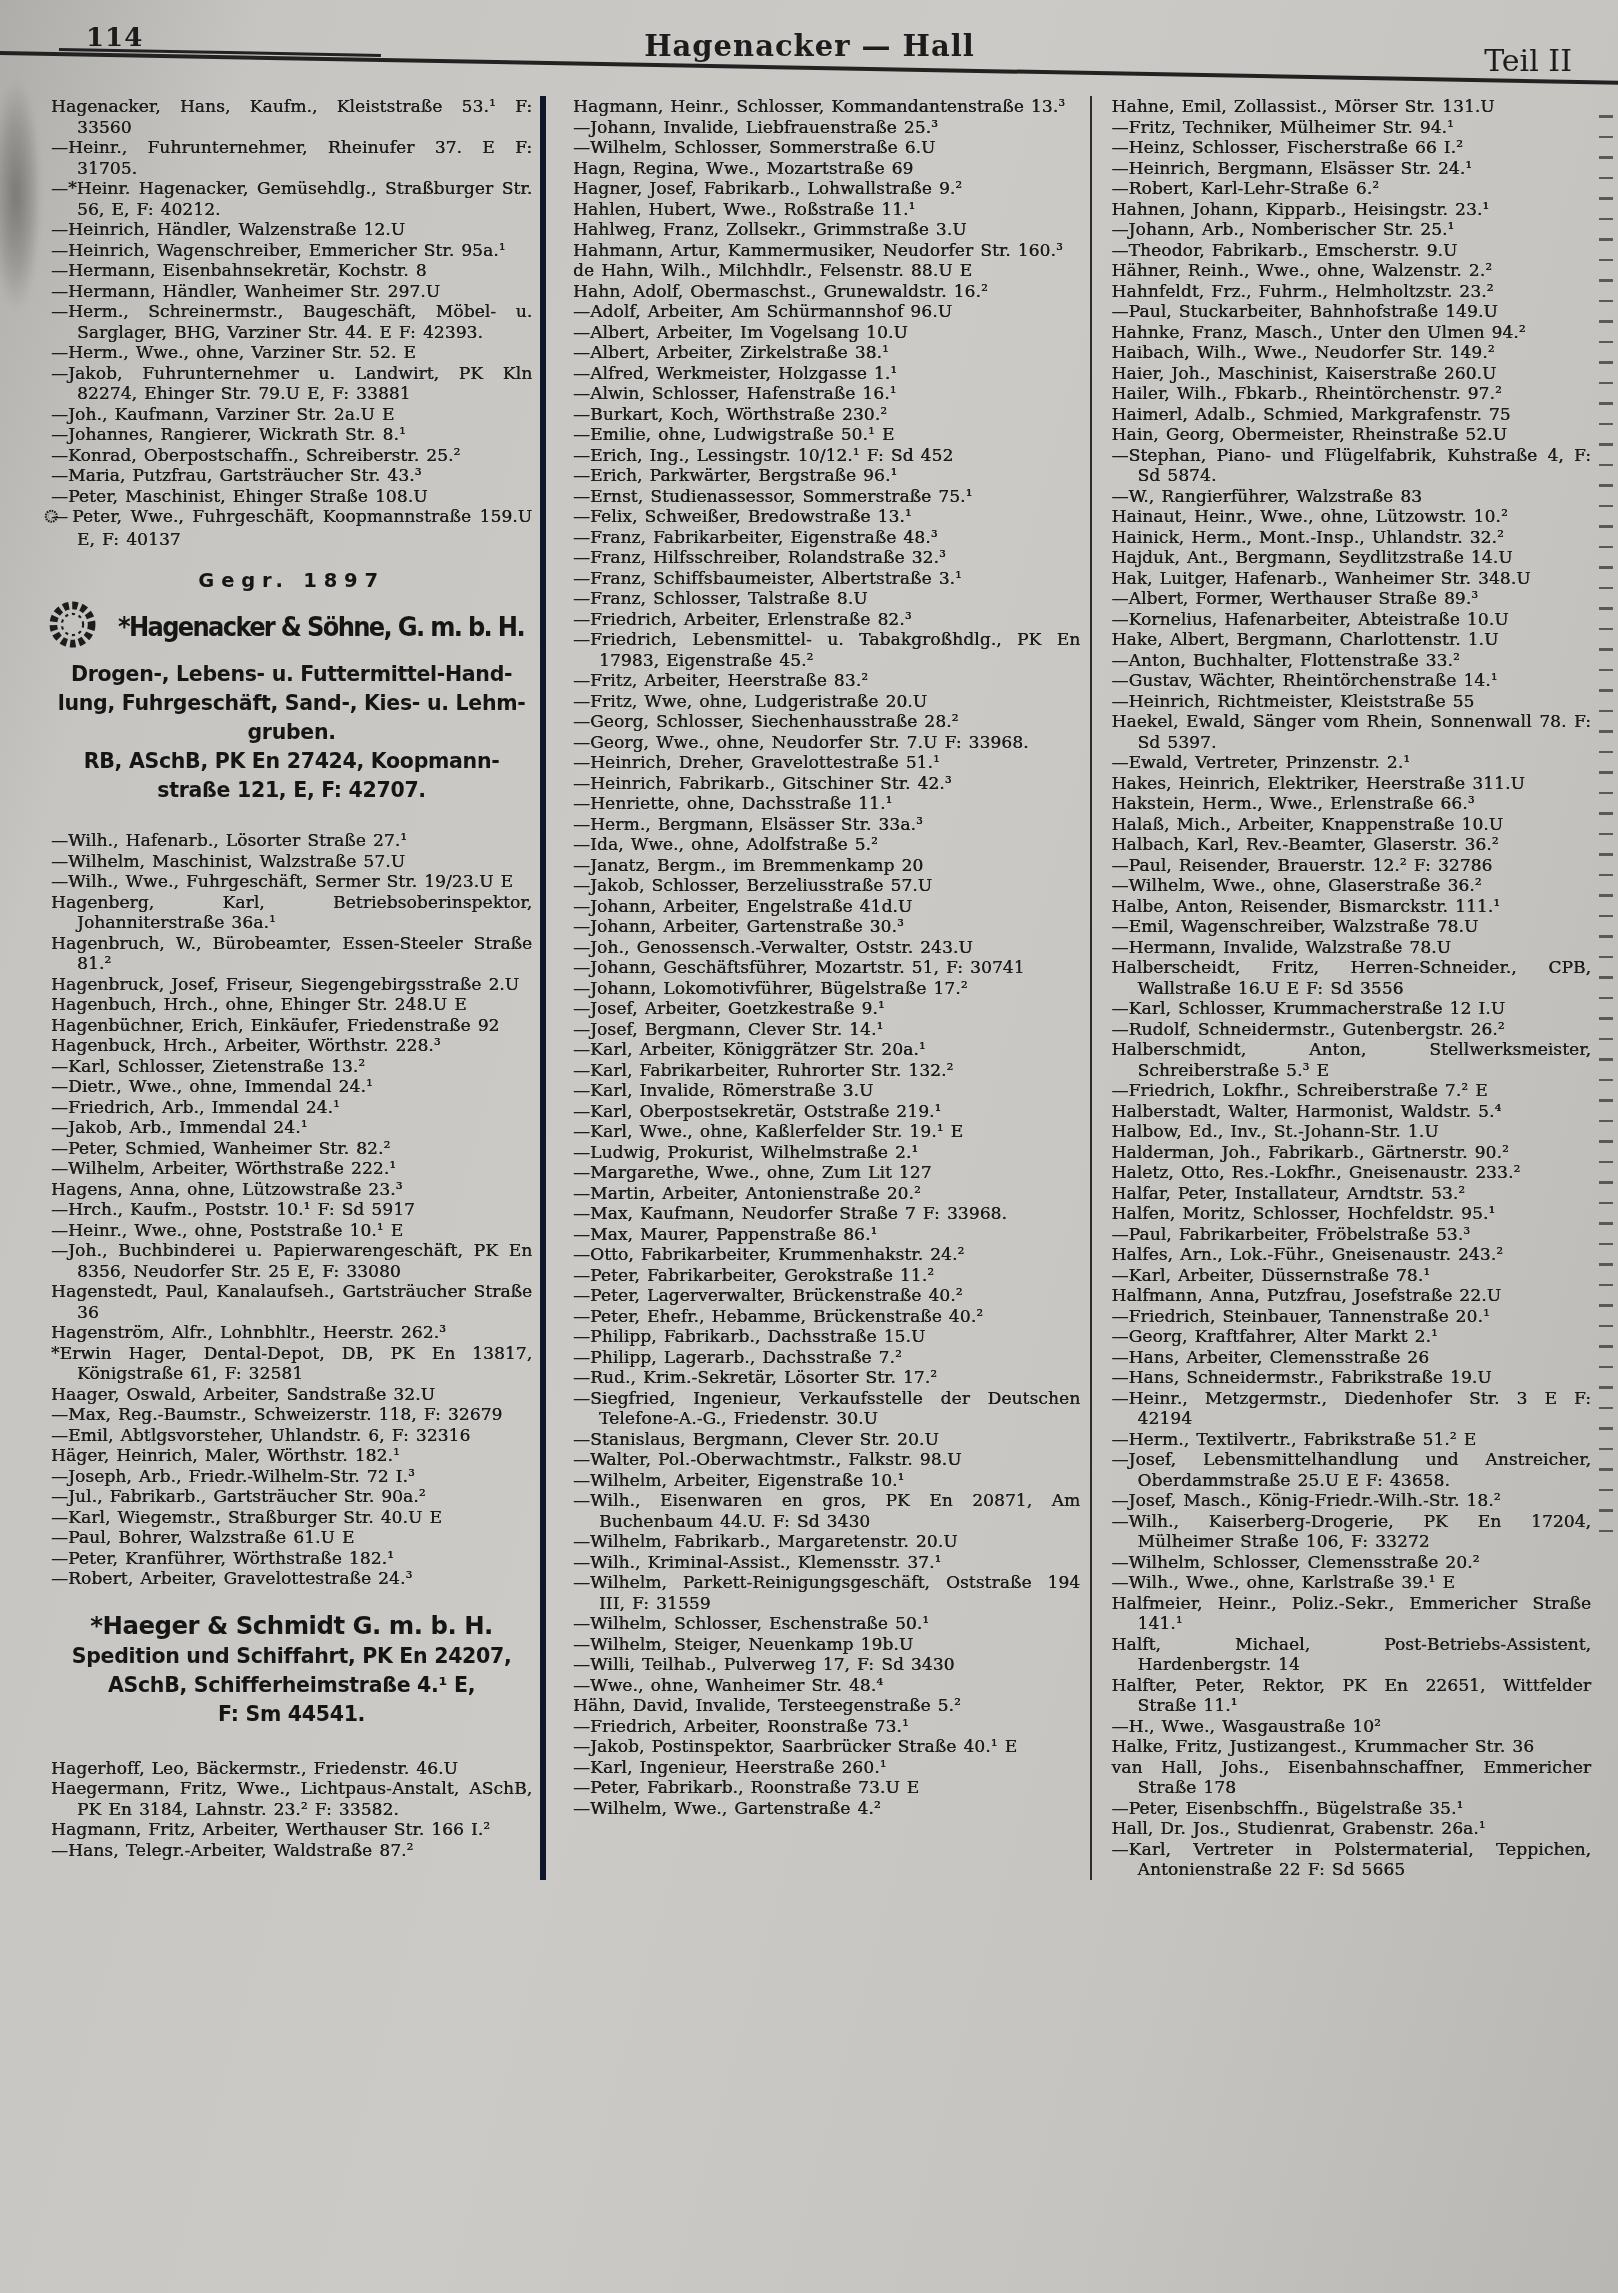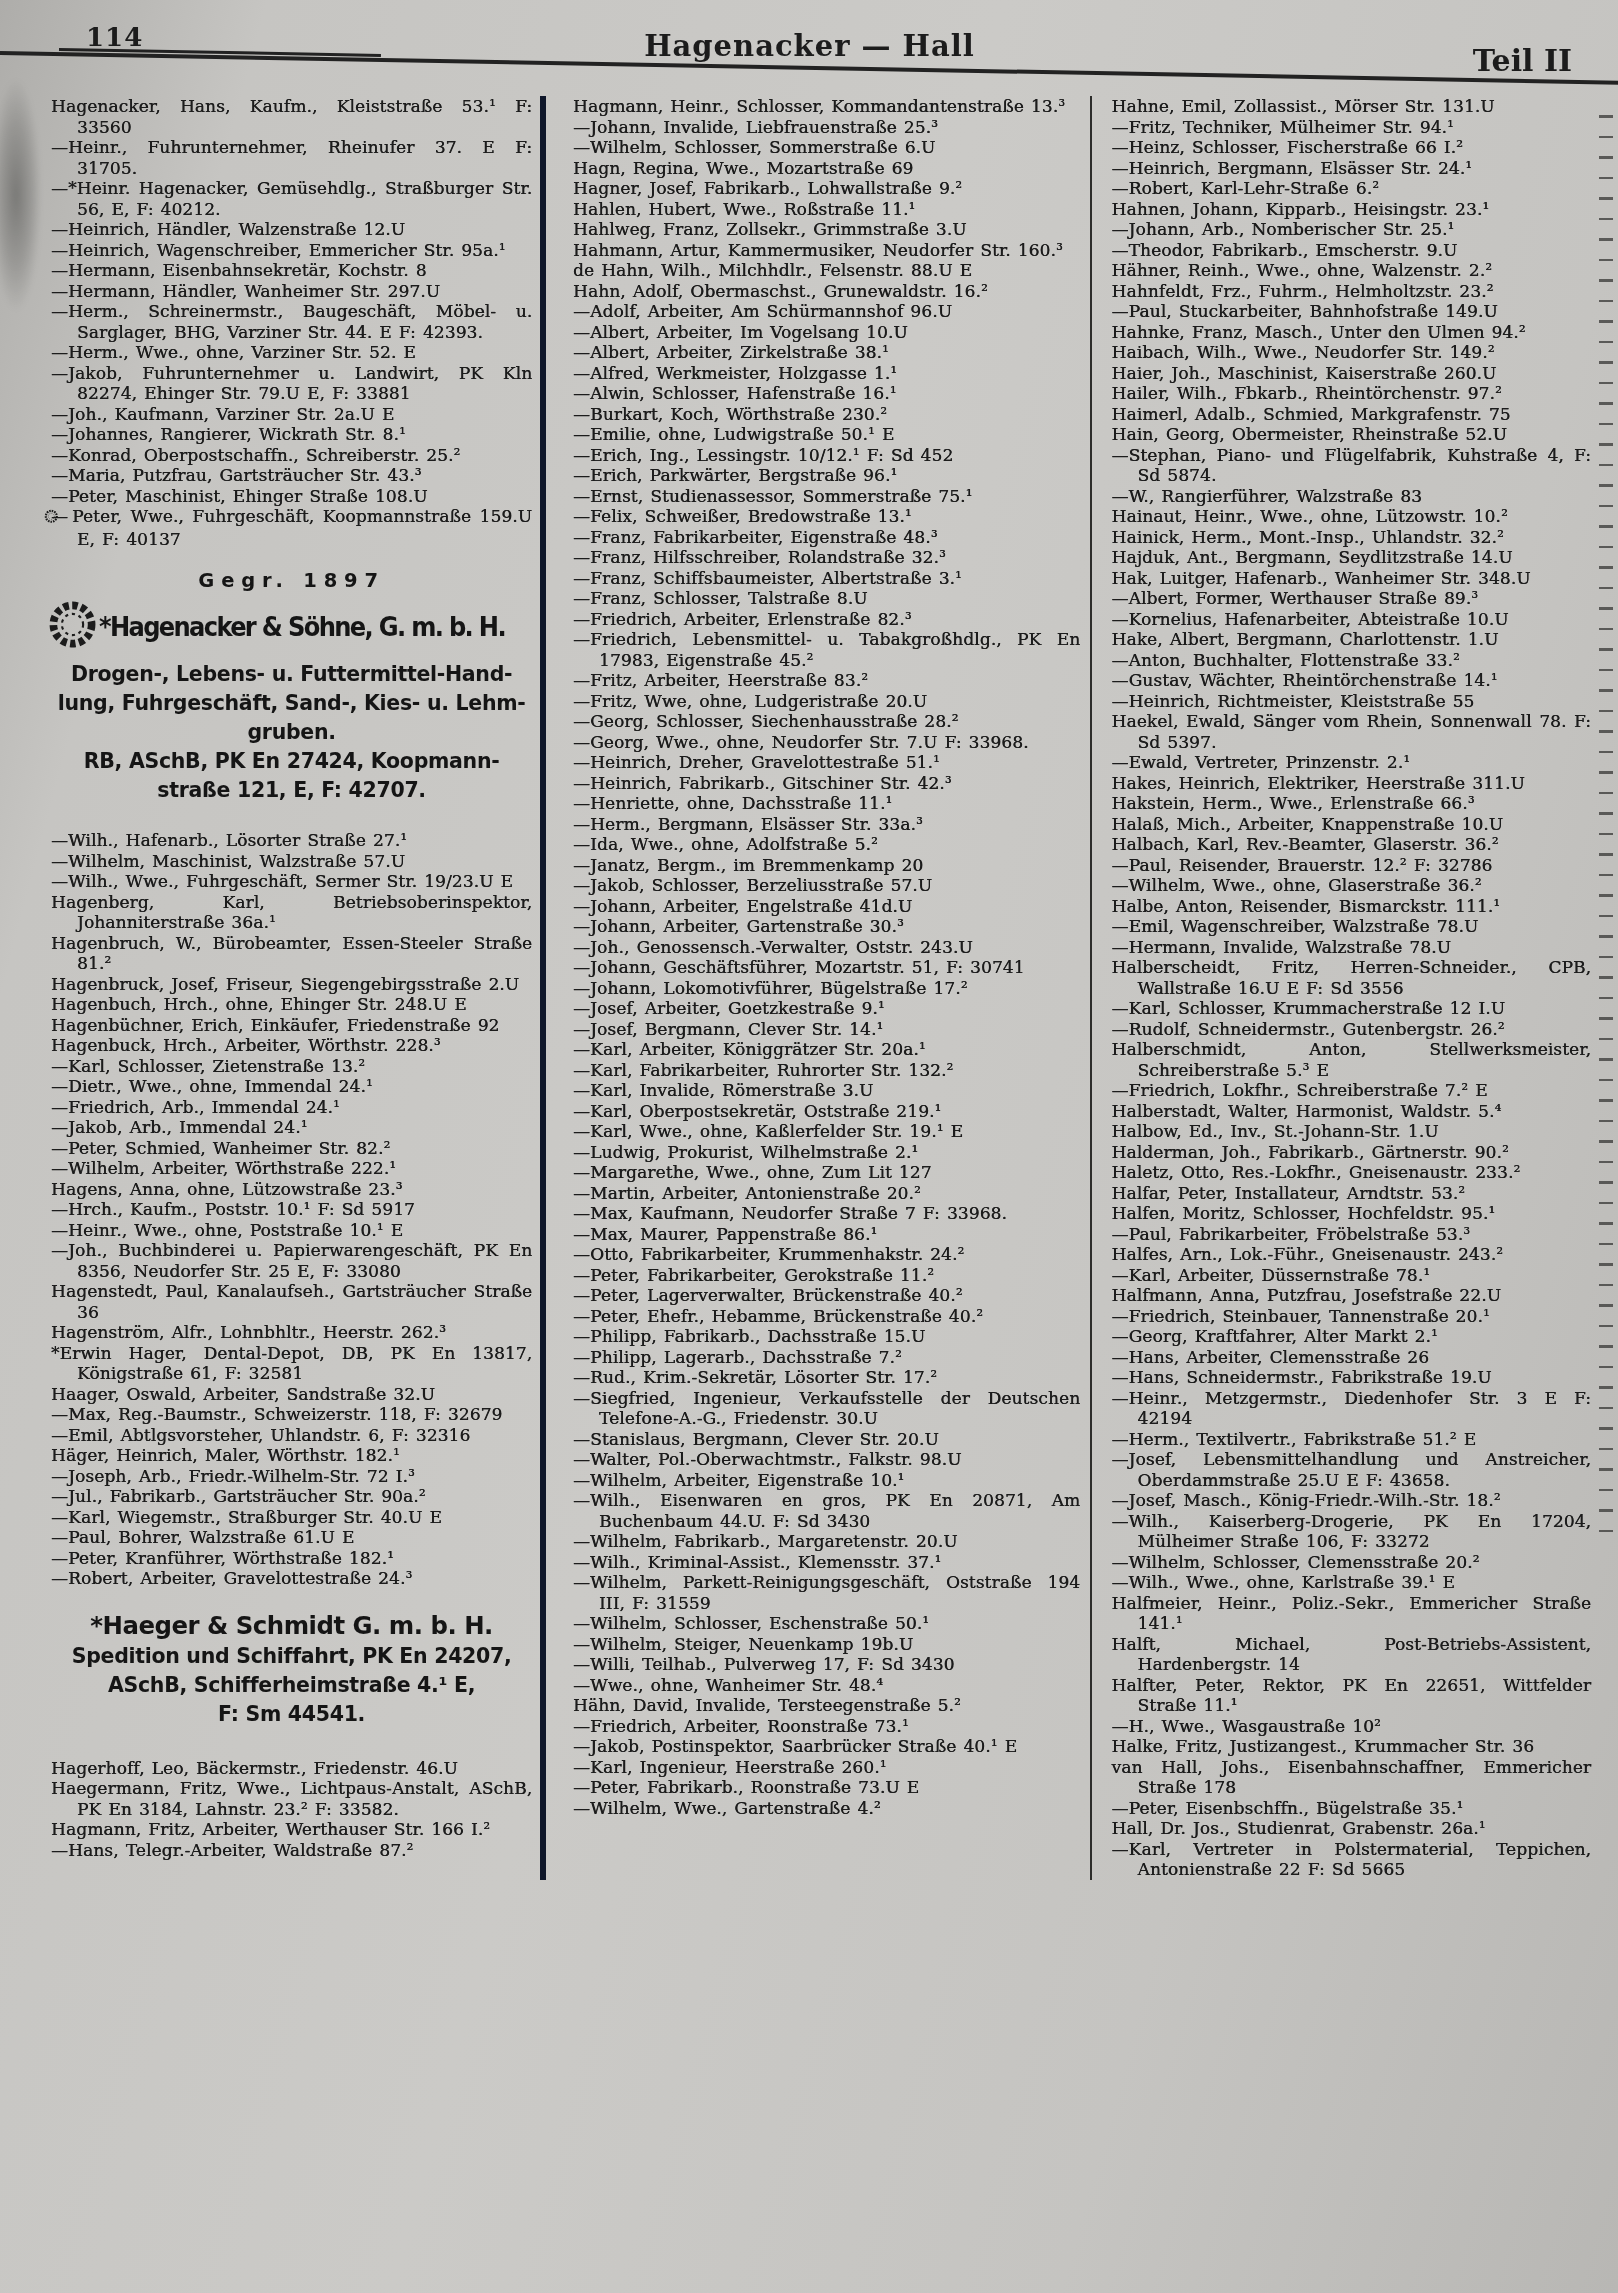--- a/index.html
+++ b/index.html
@@ -11,41 +11,41 @@
   .corner-smudge{position:absolute;left:-17.6px;top:39px;width:68px;height:312px;
     background:radial-gradient(closest-side,#4a4a48 0%,rgba(70,70,68,.45) 45%,transparent 75%);
     filter:blur(2.9px);opacity:.55;}
   .edge-dashes{position:absolute;right:5.9px;top:115px;width:14.6px;height:1434px;
     background:repeating-linear-gradient(to bottom,#3f3f3d 0 2.9px,transparent 2.9px 20.5px);opacity:.8;}
   
   .header{position:absolute;top:0;left:0;width:1619px;height:98px;}
   .page-num{position:absolute;left:86px;top:21.5px;font-size:26px;font-weight:bold;letter-spacing:1px;}
   .running-title{position:absolute;left:0;right:0;top:29px;text-align:center;
     font-size:29px;font-weight:bold;letter-spacing:1px;}
-  .part-label{position:absolute;right:47px;top:43px;font-size:30px;font-weight:bold;}
+  .part-label{position:absolute;right:47px;top:43px;font-size:30px;font-weight:normal;}
   .header-rule{position:absolute;left:0;top:51px;width:1658px;height:3.9px;background:#222;
     transform:rotate(1.05deg);transform-origin:left center;}
   .header-rule2{position:absolute;left:59px;top:48px;width:322px;height:2.9px;background:#222;
     transform:rotate(1.05deg);transform-origin:left center;}
   
   .columns{position:absolute;top:96px;left:51px;width:1549px;display:flex;align-items:stretch;}
   .col{box-sizing:border-box;}
   .col-1{width:495px;border-right:6px solid #0f172a;padding-right:7.8px;}
   .col-2{width:546px;border-right:2px solid #2d2d2b;padding:0 9.8px 0 27px;}
   .col-3{width:505px;padding:0 5.9px 0 19.5px;}
   p.entry{margin:0;font-size:17px;line-height:20.5px;text-align:justify;
     padding-left:26px;text-indent:-26px;word-spacing:1.5px;letter-spacing:0.1px;
     text-shadow:0.3px 0 0 #1c1c1c;}
   .badge-wreath{display:inline-block;vertical-align:-2px;margin:0 2px;}
   
   .ad{font-family:"DejaVu Sans", sans-serif;font-weight:bold;color:#151515;text-align:center;}
   .ad-0{margin:19.5px 0 25px;}
   .ad-1{margin:22px 0 29px;padding:0 3.9px;}
   .ad-pre{font-size:19.5px;letter-spacing:6.8px;margin-bottom:7.8px;}
-  .ad-title-row{display:flex;align-items:center;justify-content:flex-start;gap:1px;margin:2px 0 5.9px -3.9px;}
+  .ad-title-row{display:flex;align-items:center;justify-content:flex-start;gap:20px;margin:2px 0 5.9px -3.9px;}
   .ad-logo{flex:0 0 auto;}
   .ad-0 .ad-title{font-size:26px;letter-spacing:-1.8px;white-space:nowrap;transform:scaleX(.93);transform-origin:left center;}
   .ad-1 .ad-title{font-size:24.4px;letter-spacing:-0.5px;margin-bottom:2px;}
   .ad-line{font-size:20.5px;line-height:29px;letter-spacing:-0.3px;}
 </style>
 </head>
 <body>
 
 <div class="corner-smudge"></div>
 <div class="edge-dashes"></div>

